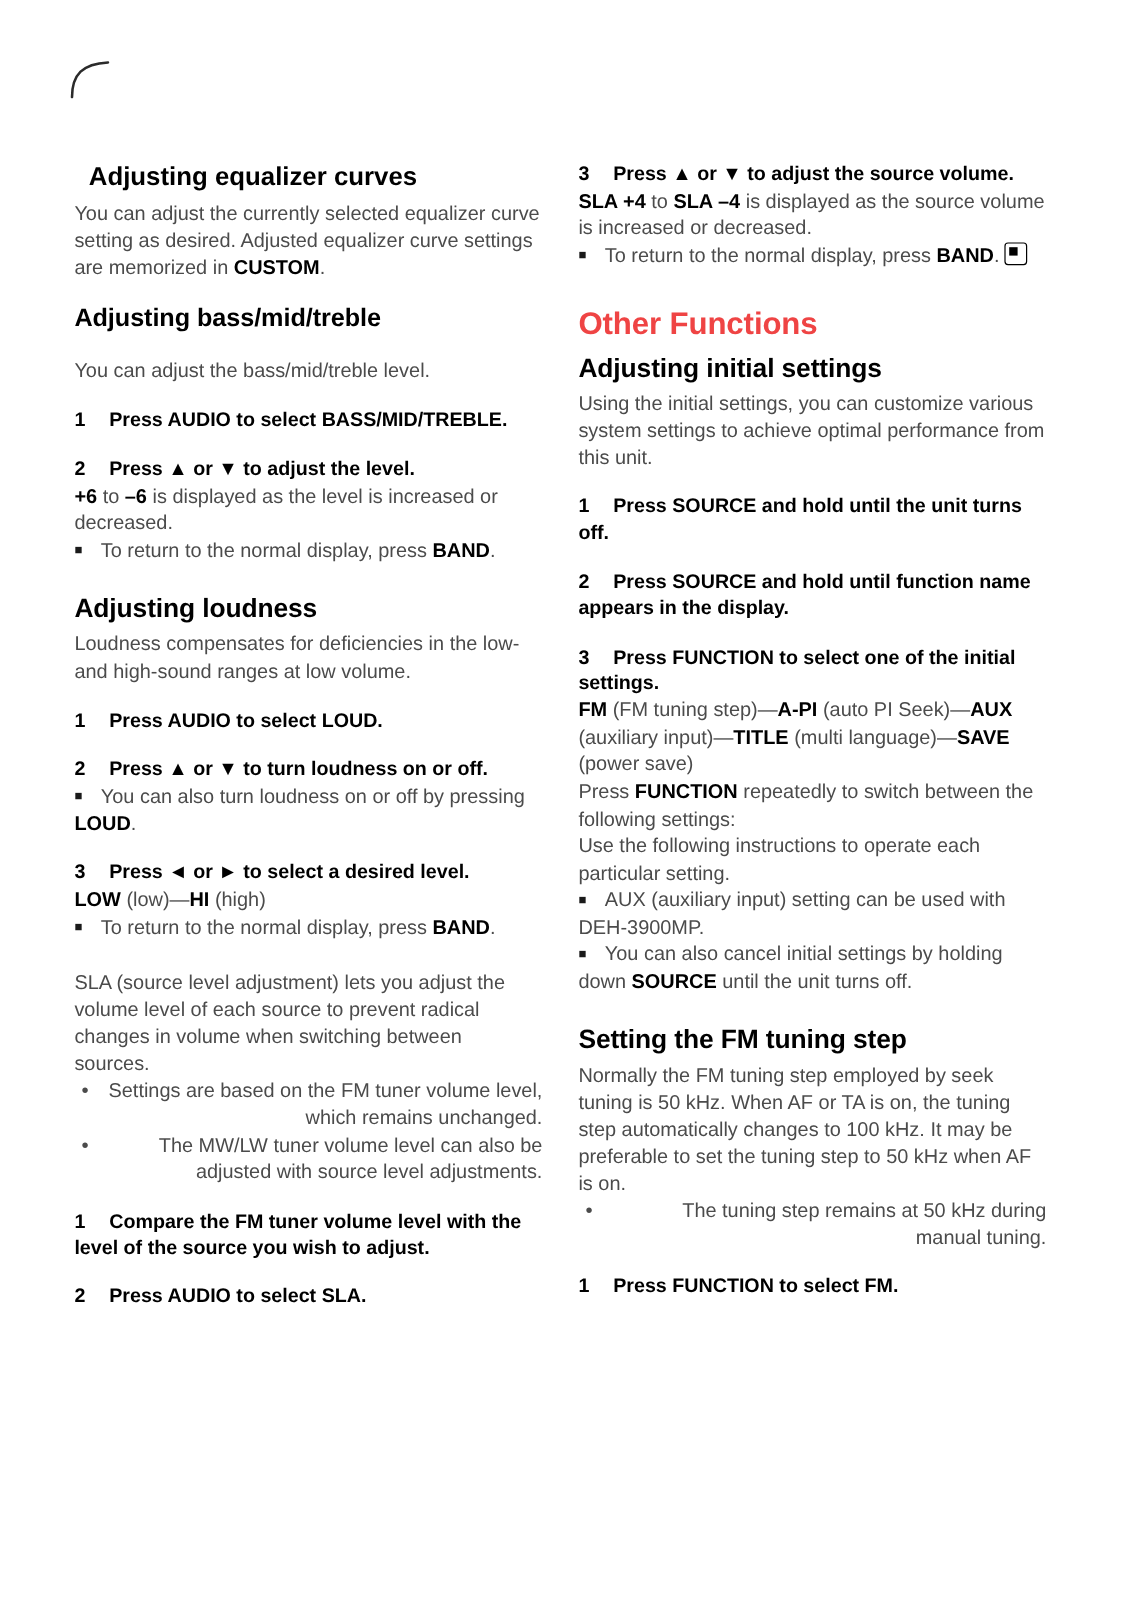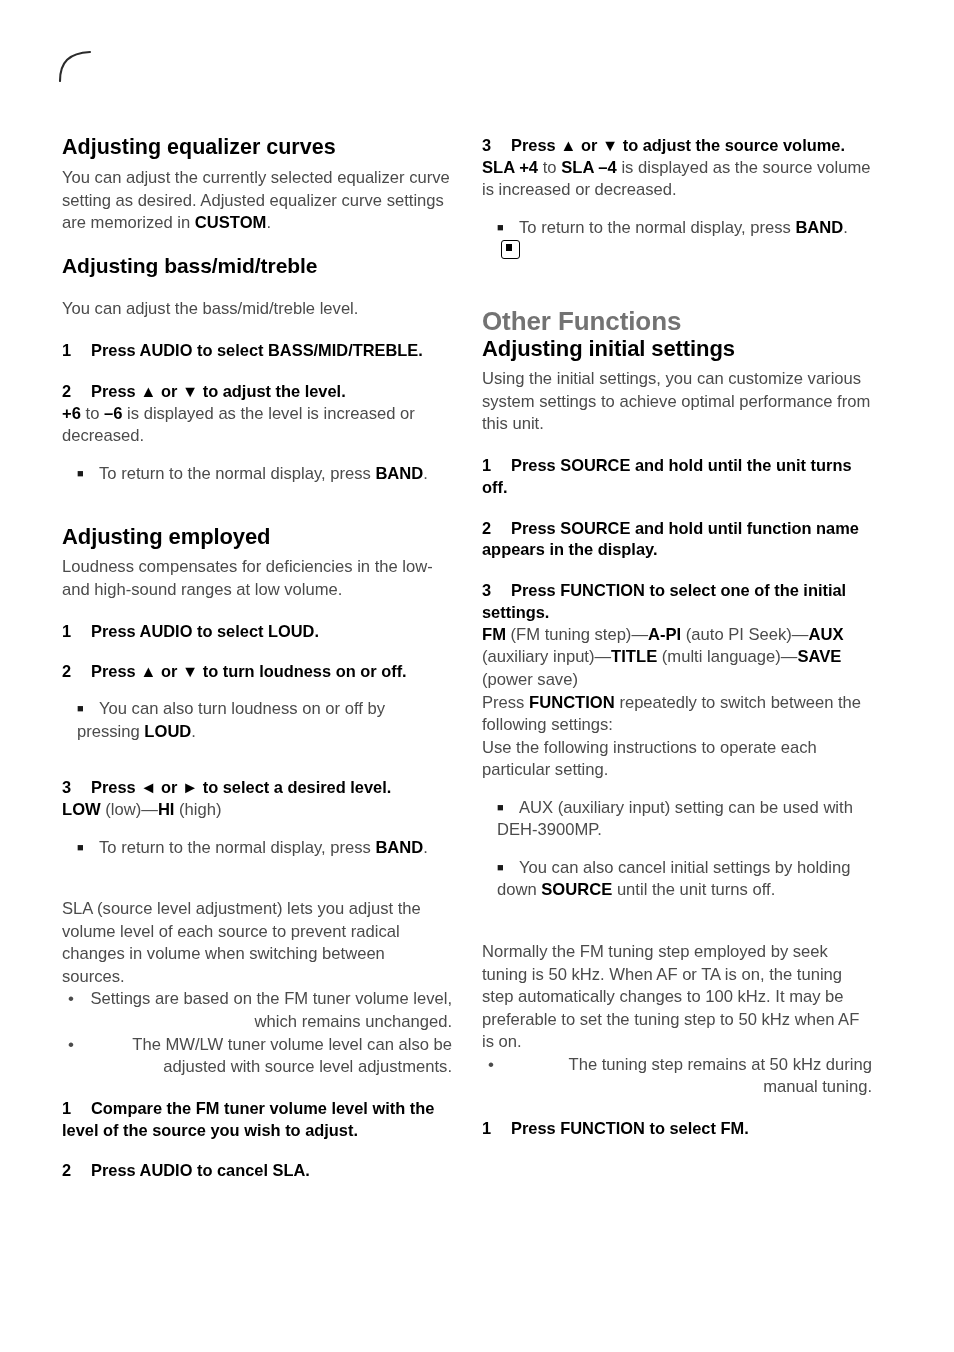--- a/index.html
+++ b/index.html
@@ -44,22 +44,22 @@
   .col {
     width: 390px;
     flex: 0 0 390px;
   }
 
   
   h1.chapter {
     font-size: 26px;
     line-height: 1.12;
     font-weight: bold;
-    color: #737373;
-    margin: 0 0 0 0;
+    color: #ef4444;
+    margin: 0 0 10px 0;
     letter-spacing: -0.1px;
   }
   h2.section {
     font-size: 22px;
     line-height: 1.14;
     font-weight: bold;
     color: #000000;
     margin: 0 0 7px 0;
     letter-spacing: -0.1px;
   }
@@ -95,21 +95,21 @@
   }
   
   .gap-lg  { height: 30px; }
   .gap-md  { height: 19px; }
   .gap-hdr { height: 24px; }
 
   
   p.note-sq {
     font-size: 16.6px;
     line-height: 1.36;
-    margin: 15px;
+    margin: 0;
     color: #4b4b4b;
     text-indent: -0px;
   }
   p.note-sq .sq {
     display: inline-block;
     width: 22px;
     color: #1a1a1a;
     font-size: 11px;
     vertical-align: 2px;
   }
@@ -165,42 +165,42 @@
 <div class="page">
 
   <svg class="corner-mark" viewBox="0 0 34 32" fill="none" xmlns="http://www.w3.org/2000/svg">
     <path d="M2 31 C2 12, 11 3, 32 2" stroke="#2b2b2b" stroke-width="2.1" stroke-linecap="round" fill="none"></path>
   </svg>
 
   <div class="columns">
 
     <div class="col">
 
-      <h1 class="section" style="font-size:21.5px;font-weight:bold;color:#000;margin:0 0 7px 0;">Adjusting equalizer curves</h1>
+      <h1 class="section" style="font-size:21.5px;font-weight:bold;color:#000;margin:0 0 7px 12px;">Adjusting equalizer curves</h1>
 
       <p class="body"><span>You can adjust the currently selected equalizer curve setting as desired. Adjusted equalizer curve settings are memorized in </span><span class="b">CUSTOM</span><span>.</span></p>
 
       <div class="gap-md"></div>
 
       <h3 class="subsection">Adjusting bass/mid/treble</h3>
       <p class="body">You can adjust the bass/mid/treble level.</p>
 
       <div class="gap-md"></div>
 
       <p class="step"><span class="num">1</span><span>Press AUDIO to select BASS/MID/TREBLE.</span></p>
 
       <div class="gap-md"></div>
 
       <p class="step"><span class="num">2</span><span>Press ▲ or ▼ to adjust the level.</span></p>
       <p class="body"><span class="b">+6</span><span> to </span><span class="b">–6</span><span> is displayed as the level is increased or decreased.</span></p>
       <p class="note-sq"><span class="sq">■</span><span>To return to the normal display, press </span><span class="b">BAND</span><span>.</span></p>
 
       <div class="gap-hdr"></div>
 
-      <h2 class="section">Adjusting employed</h2>
+      <h2 class="section">Adjusting loudness</h2>
       <p class="body">Loudness compensates for deficiencies in the low- and high-sound ranges at low volume.</p>
 
       <div class="gap-md"></div>
 
       <p class="step"><span class="num">1</span><span>Press AUDIO to select LOUD.</span></p>
 
       <div class="gap-md"></div>
 
       <p class="step"><span class="num">2</span><span>Press ▲ or ▼ to turn loudness on or off.</span></p>
       <p class="note-sq"><span class="sq">■</span><span>You can also turn loudness on or off by pressing </span><span class="b">LOUD</span><span>.</span></p>
@@ -219,21 +219,21 @@
         <li>Settings are based on the FM tuner volume level, which remains unchanged.</li>
         <li>The MW/LW tuner volume level can also be adjusted with source level adjustments.</li>
       </ul>
 
       <div class="gap-md"></div>
 
       <p class="step"><span class="num">1</span><span>Compare the FM tuner volume level with the level of the source you wish to adjust.</span></p>
 
       <div class="gap-md"></div>
 
-      <p class="step"><span class="num">2</span><span>Press AUDIO to cancel SLA.</span></p>
+      <p class="step"><span class="num">2</span><span>Press AUDIO to select SLA.</span></p>
     </div>
 
     <div class="col">
 
       <p class="step"><span class="num">3</span><span>Press ▲ or ▼ to adjust the source volume.</span></p>
       <p class="body"><span class="b">SLA +4</span><span> to </span><span class="b">SLA –4</span><span> is displayed as the source volume is increased or decreased.</span></p>
       <p class="note-sq"><span class="sq">■</span><span>To return to the normal display, press </span><span class="b">BAND</span><span>.</span><span class="endmark"></span></p>
 
       <div class="gap-lg"></div>
 
@@ -260,20 +260,21 @@
 
       <p class="body">Use the following instructions to operate each particular setting.</p>
 
       <p class="note-sq"><span class="sq">■</span><span>AUX (auxiliary input) setting can be used with DEH-3900MP.</span></p>
 
 
       <p class="note-sq"><span class="sq">■</span><span>You can also cancel initial settings by holding down </span><span class="b">SOURCE</span><span> until the unit turns off.</span></p>
 
       <div class="gap-hdr"></div>
 
+      <h2 class="section">Setting the FM tuning step</h2>
       <p class="body">Normally the FM tuning step employed by seek tuning is 50 kHz. When AF or TA is on, the tuning step automatically changes to 100 kHz. It may be preferable to set the tuning step to 50 kHz when AF is on.</p>
 
       <ul class="dot-list">
         <li>The tuning step remains at 50 kHz during manual tuning.</li>
       </ul>
 
       <div class="gap-md"></div>
 
       <p class="step"><span class="num">1</span><span>Press FUNCTION to select FM.</span></p>
     </div>

